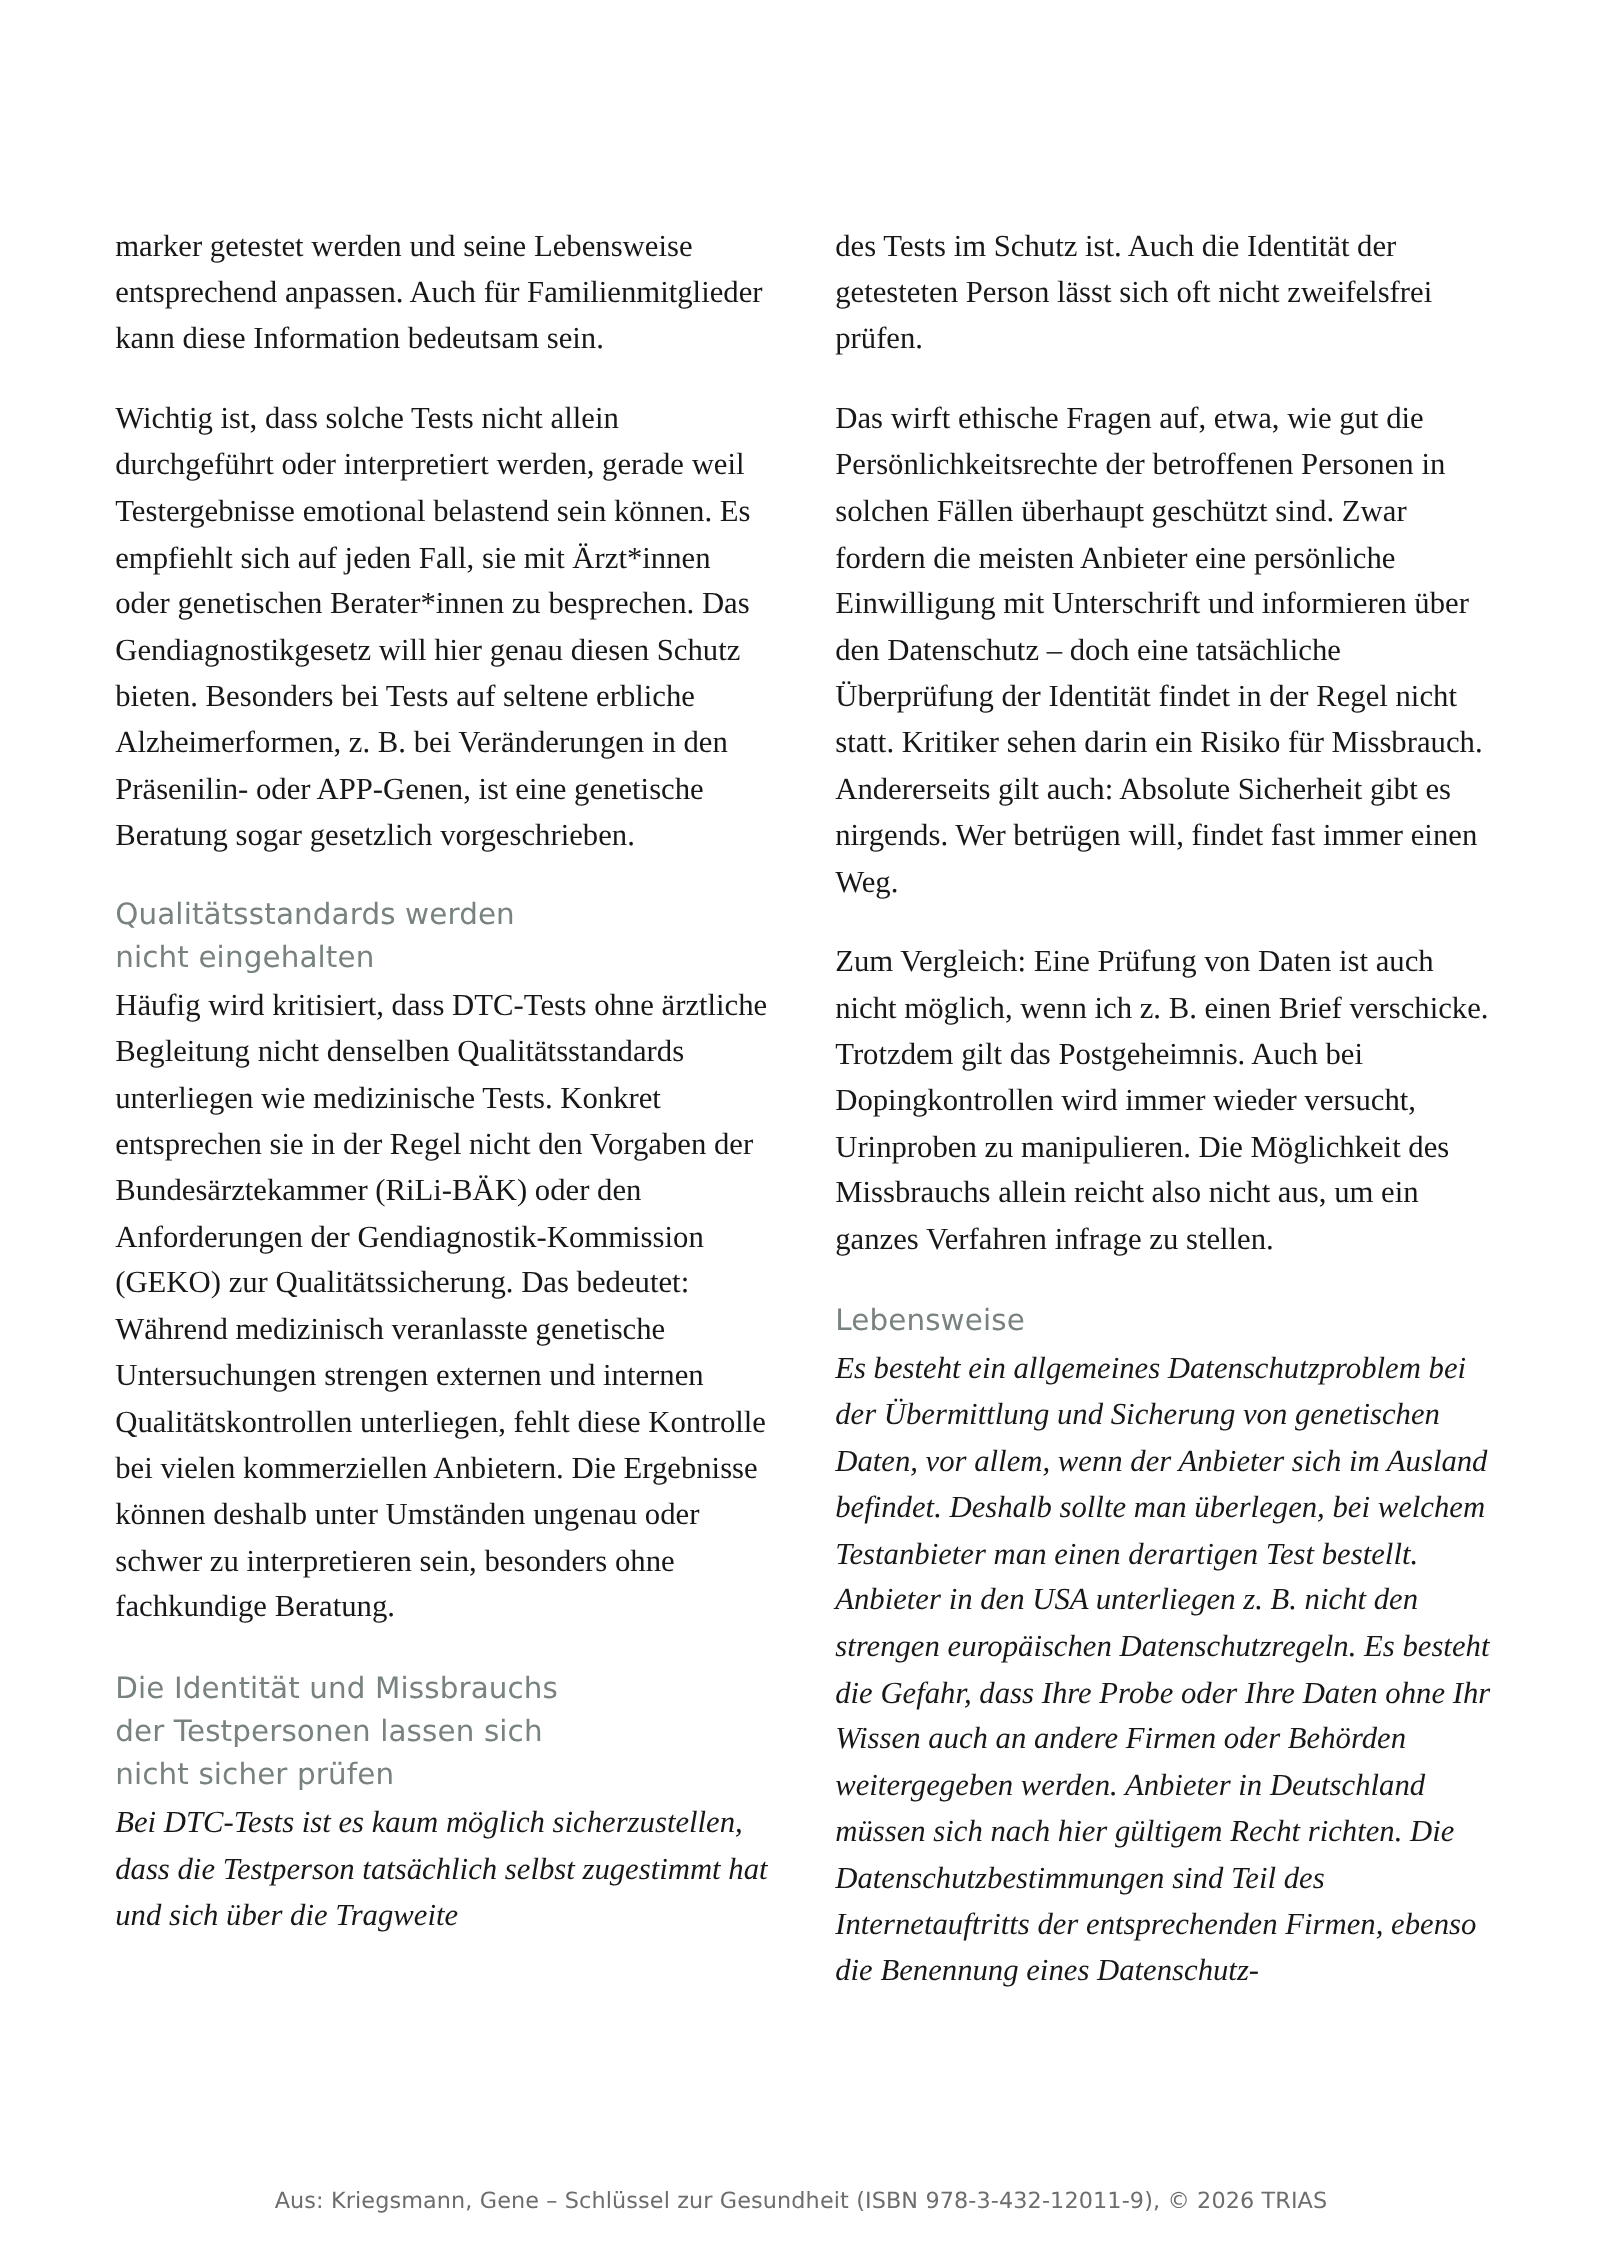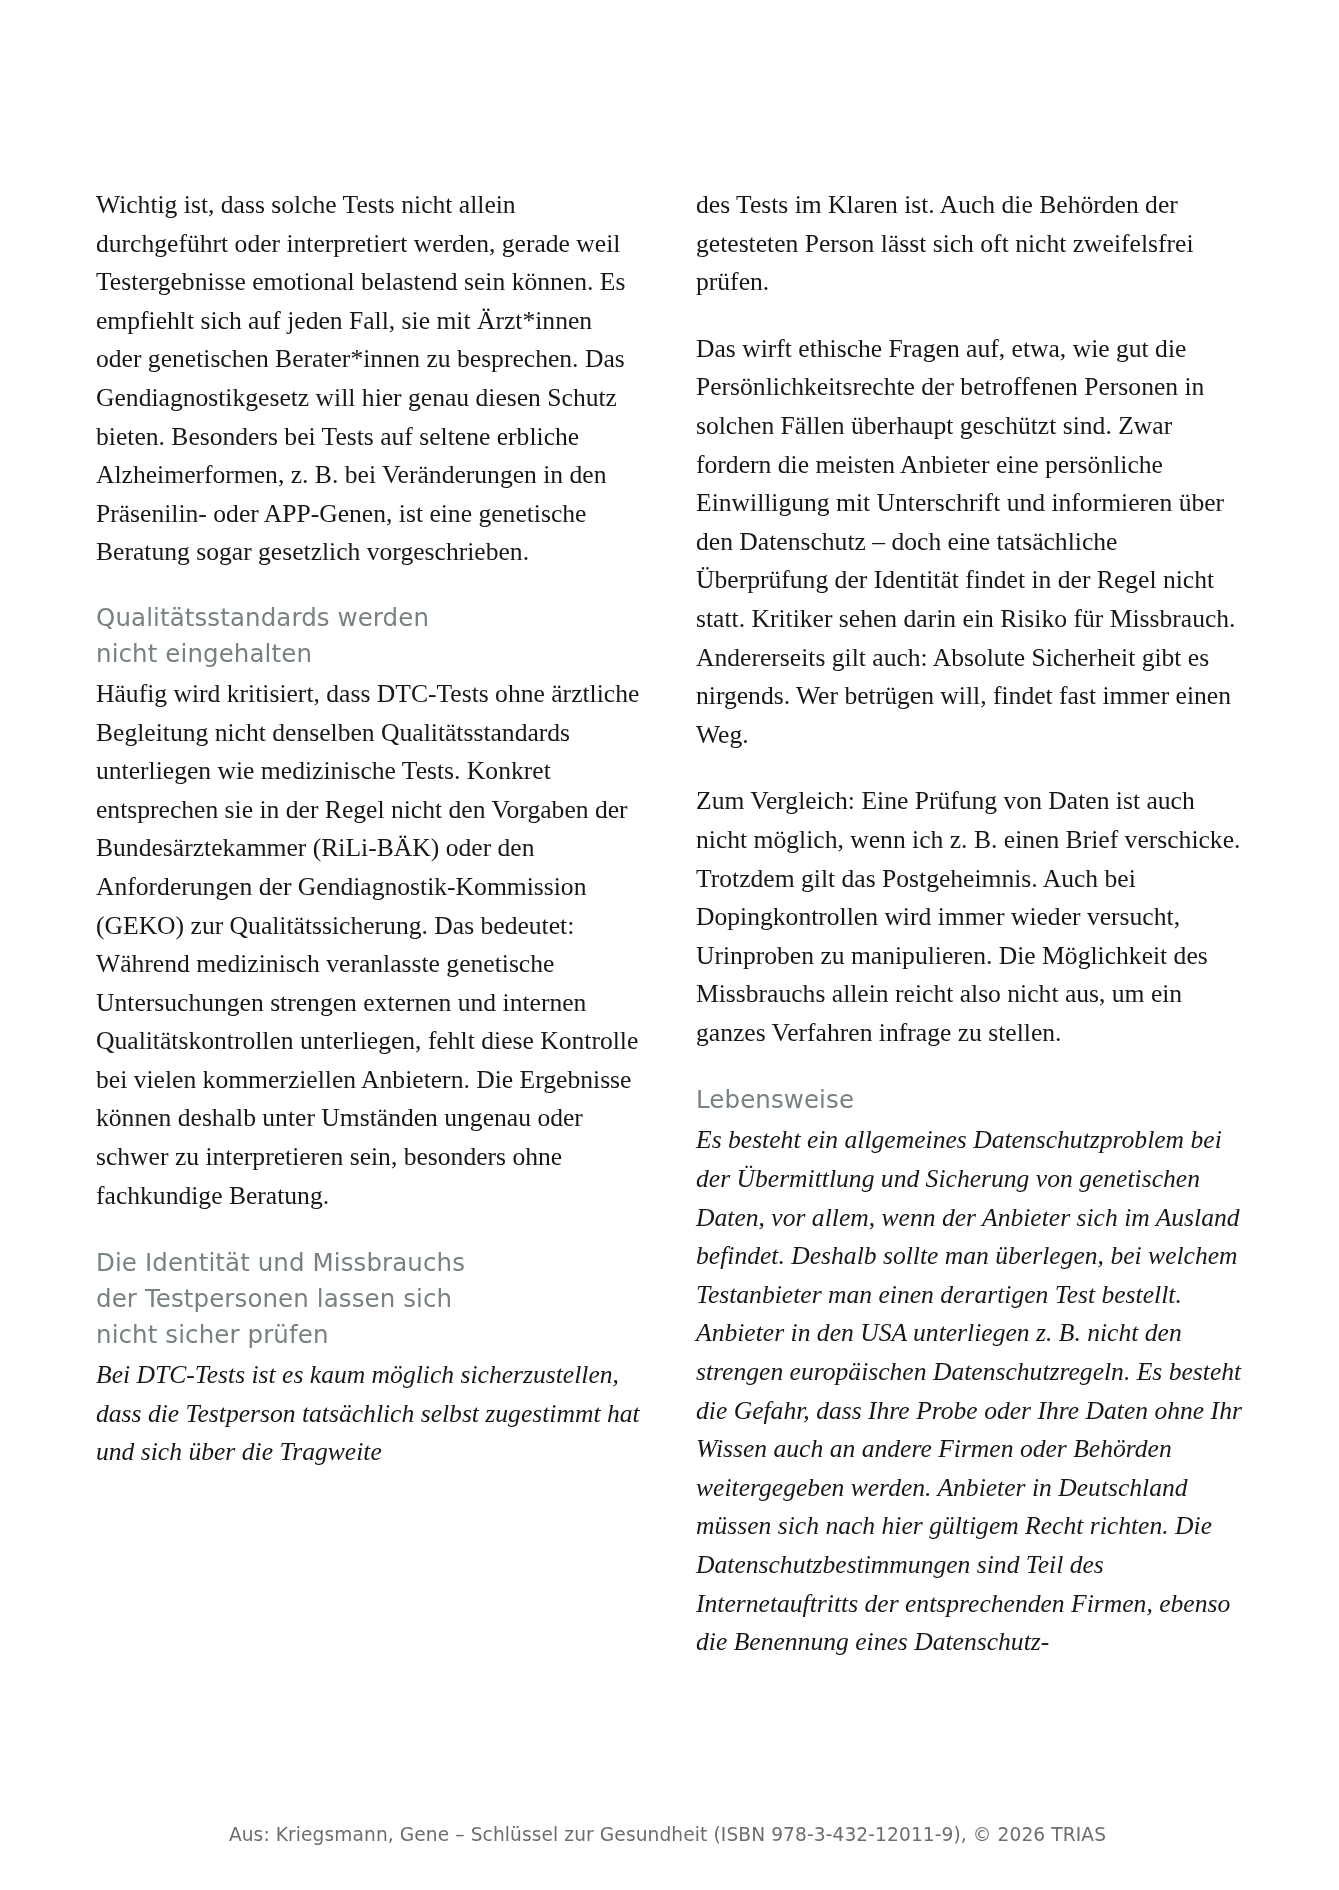--- a/index.html
+++ b/index.html
@@ -112,20 +112,21 @@
 </head>
 <body>
 
 <div class="page">
 
 
   <div class="columns">
 
     <div class="column">
 
+      <p class="body">marker getestet werden und seine Lebensweise entsprechend anpassen. Auch für Familienmitglieder kann diese Information bedeutsam sein.</p>
 
       <p class="body"><span>Wichtig ist, dass solche Tests nicht allein durchgeführt oder interpretiert werden, gerade weil Testergebnisse emotional belastend sein können. Es empfiehlt sich auf jeden Fall, sie mit Ärzt*innen oder genetischen Berater*innen zu besprechen. Das Gendiagnostikgesetz will hier genau diesen Schutz bieten. Besonders bei Tests auf seltene erbliche Alzheimerformen, z. B. bei Veränderungen in den Präsenilin- oder </span><span class="it">APP</span><span>-Genen, ist eine genetische Beratung sogar gesetzlich vorgeschrieben.</span></p>
 
       <h2 class="section-head first">
         <span>Qualitätsstandards werden</span><br>
         <span>nicht eingehalten</span>
       </h2>
 
       <p class="body">Häufig wird kritisiert, dass DTC-Tests ohne ärztliche Begleitung nicht denselben Qualitätsstandards unterliegen wie medizinische Tests. Konkret entsprechen sie in der Regel nicht den Vorgaben der Bundesärztekammer (RiLi-BÄK) oder den Anforderungen der Gendiagnostik-Kommission (GEKO) zur Qualitätssicherung. Das bedeutet: Während medizinisch veranlasste genetische Untersuchungen strengen externen und internen Qualitätskontrollen unterliegen, fehlt diese Kontrolle bei vielen kommerziellen Anbietern. Die Ergebnisse können deshalb unter Umständen ungenau oder schwer zu interpretieren sein, besonders ohne fachkundige Beratung.</p>
 
@@ -133,21 +134,21 @@
         <span>Die Identität und Missbrauchs</span><br>
         <span>der Testpersonen lassen sich</span><br>
         <span>nicht sicher prüfen</span>
       </h2>
 
       <p class="body">Bei DTC-Tests ist es kaum möglich sicherzustellen, dass die Testperson tatsächlich selbst zugestimmt hat und sich über die Tragweite</p>
     </div>
 
     <div class="column">
 
-      <p class="body">des Tests im Klaren ist. Auch die Behörden der getesteten Person lässt sich oft nicht zweifelsfrei prüfen.</p>
+      <p class="body">des Tests im Schutz ist. Auch die Identität der getesteten Person lässt sich oft nicht zweifelsfrei prüfen.</p>
 
       <p class="body">Das wirft ethische Fragen auf, etwa, wie gut die Persönlichkeitsrechte der betroffenen Personen in solchen Fällen überhaupt geschützt sind. Zwar fordern die meisten Anbieter eine persönliche Einwilligung mit Unterschrift und informieren über den Datenschutz – doch eine tatsächliche Überprüfung der Identität findet in der Regel nicht statt. Kritiker sehen darin ein Risiko für Missbrauch. Andererseits gilt auch: Absolute Sicherheit gibt es nirgends. Wer betrügen will, findet fast immer einen Weg.</p>
 
       <p class="body">Zum Vergleich: Eine Prüfung von Daten ist auch nicht möglich, wenn ich z. B. einen Brief verschicke. Trotzdem gilt das Postgeheimnis. Auch bei Dopingkontrollen wird immer wieder versucht, Urinproben zu manipulieren. Die Möglichkeit des Missbrauchs allein reicht also nicht aus, um ein ganzes Verfahren infrage zu stellen.</p>
 
       <h2 class="section-head">Lebensweise</h2>
 
       <p class="body">Es besteht ein allgemeines Datenschutzproblem bei der Übermittlung und Sicherung von genetischen Daten, vor allem, wenn der Anbieter sich im Ausland befindet. Deshalb sollte man überlegen, bei welchem Testanbieter man einen derartigen Test bestellt. Anbieter in den USA unterliegen z. B. nicht den strengen europäischen Datenschutzregeln. Es besteht die Gefahr, dass Ihre Probe oder Ihre Daten ohne Ihr Wissen auch an andere Firmen oder Behörden weitergegeben werden. Anbieter in Deutschland müssen sich nach hier gültigem Recht richten. Die Datenschutzbestimmungen sind Teil des Internetauftritts der entsprechenden Firmen, ebenso die Benennung eines Datenschutz-</p>
     </div>
   </div>

